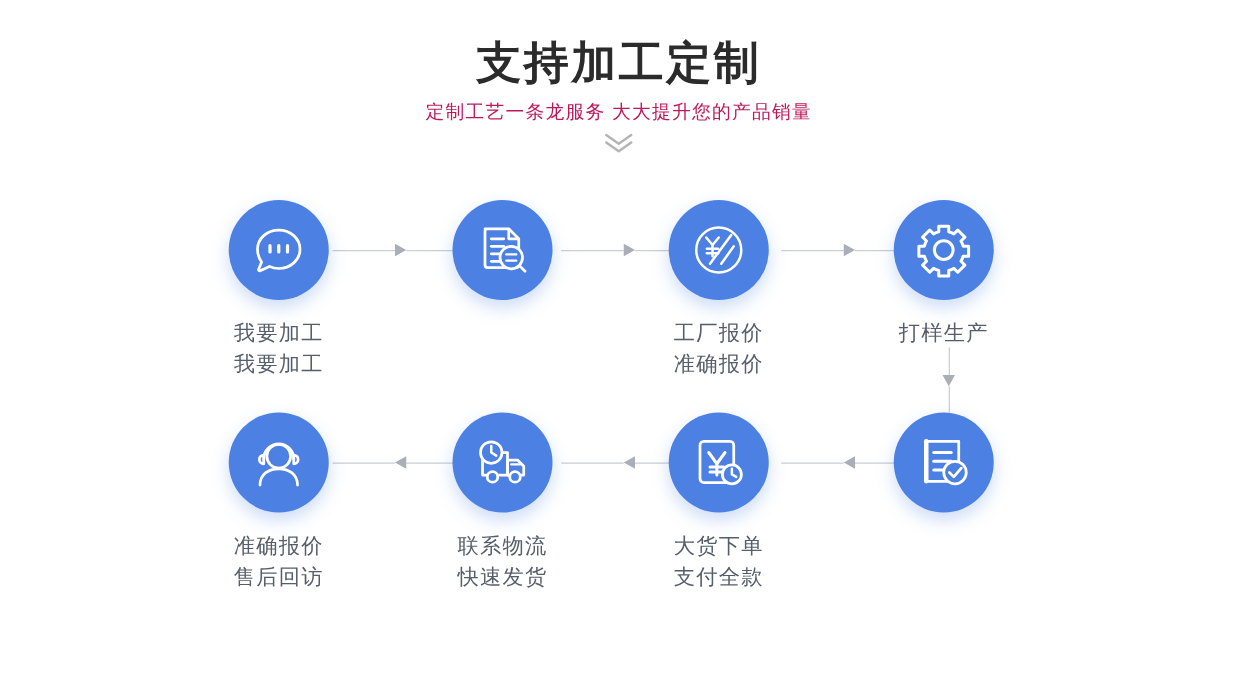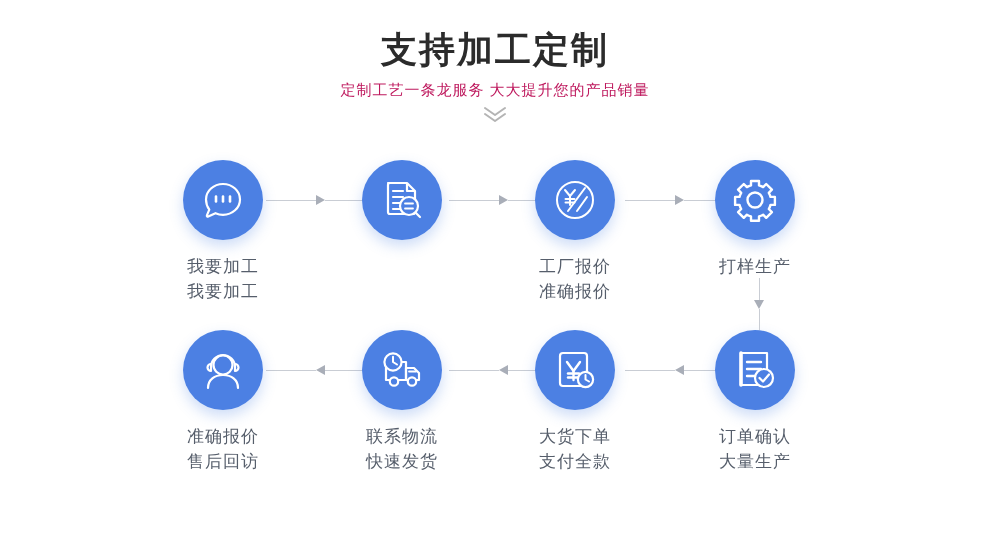--- a/index.html
+++ b/index.html
@@ -335,24 +335,20 @@
           <svg width="52" height="52" viewBox="0 0 52 52">
             <path d="M12 9 H38 V41 H12 Z" fill="none" stroke="#ffffff" stroke-width="2.2" stroke-linejoin="round"></path>
             <line x1="12" y1="9" x2="12" y2="41" stroke="#ffffff" stroke-width="3.6" stroke-linecap="round"></line>
             <line x1="18" y1="18" x2="32" y2="18" stroke="#ffffff" stroke-width="2.4" stroke-linecap="round"></line>
             <line x1="18" y1="25" x2="32" y2="25" stroke="#ffffff" stroke-width="2.4" stroke-linecap="round"></line>
             <line x1="18" y1="32" x2="26" y2="32" stroke="#ffffff" stroke-width="2.4" stroke-linecap="round"></line>
             <circle cx="35" cy="34" r="9" fill="#4c80e3" stroke="#ffffff" stroke-width="2.2"></circle>
             <polyline points="30.5,34 34,37.5 40,30.5" fill="none" stroke="#ffffff" stroke-width="2.2" stroke-linecap="round" stroke-linejoin="round"></polyline>
           </svg>
         </div>
-        <div class="label">
-          <span>订单确认</span>
-          <span class="l2">大量生产</span>
-        </div>
       </div>
     </div>
   </div>
 
   <div class="vconn">
     <div class="vbar top"></div>
     <div class="vhead"></div>
     <div class="vbar"></div>
   </div>
 

